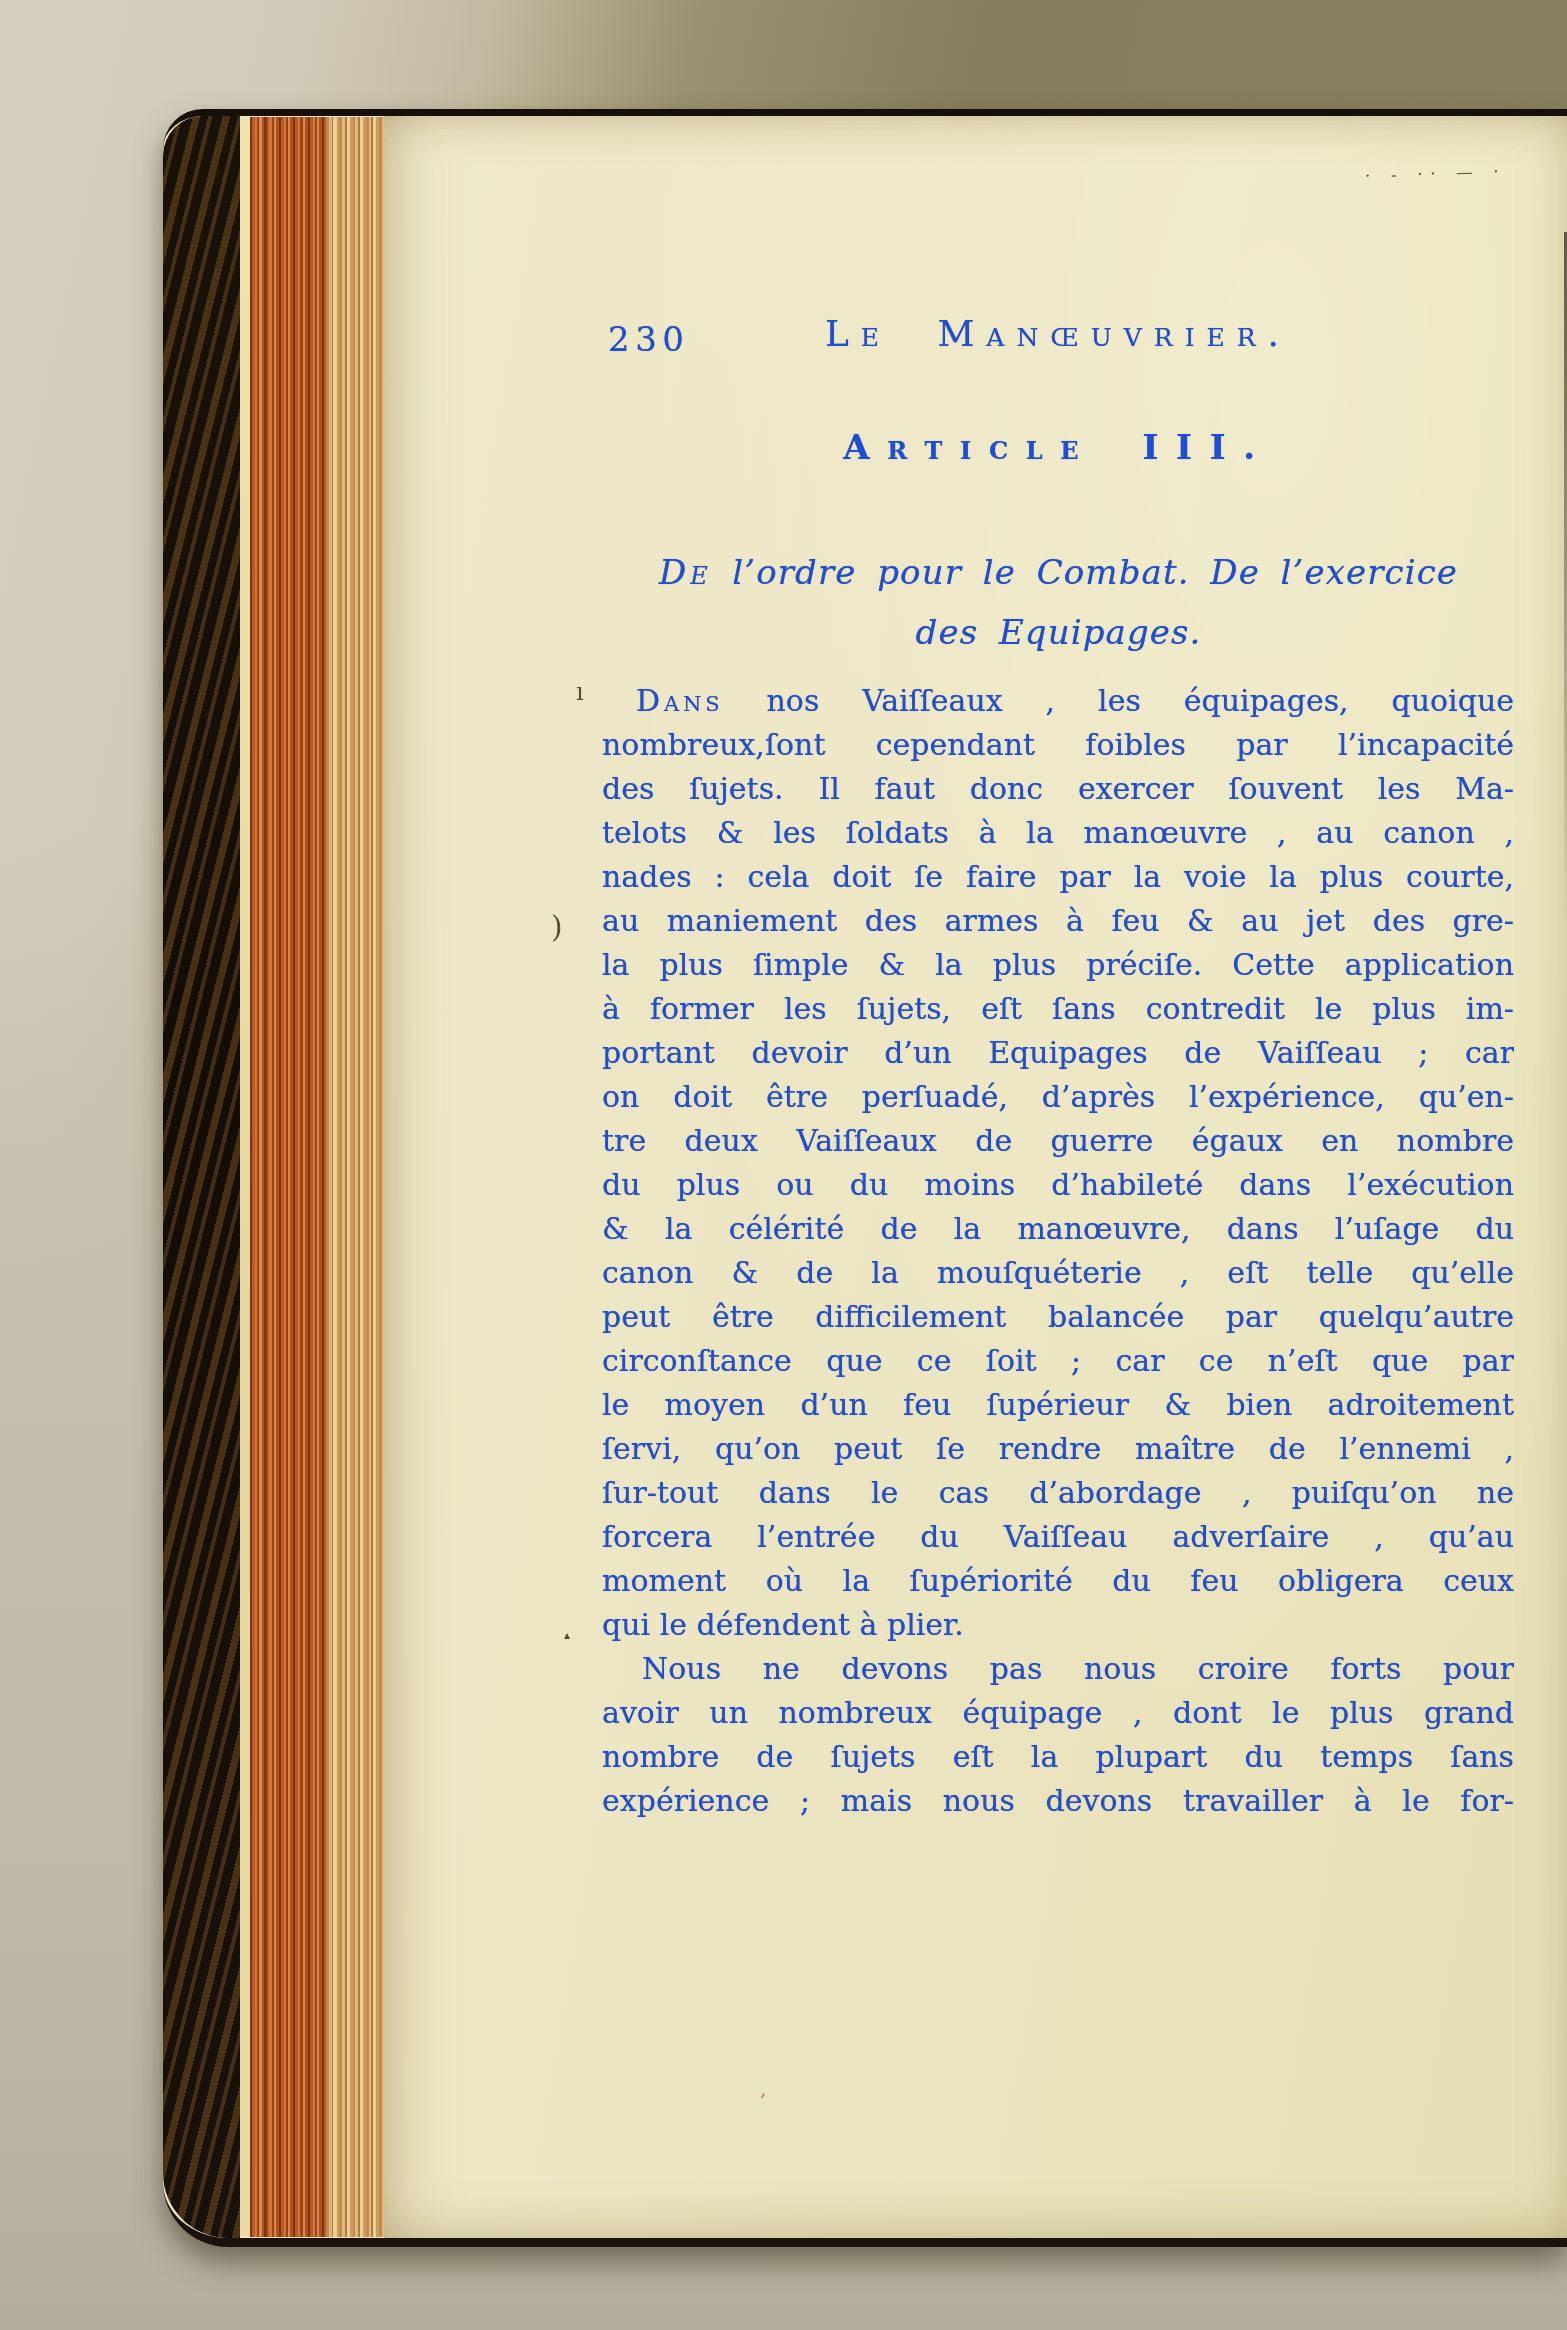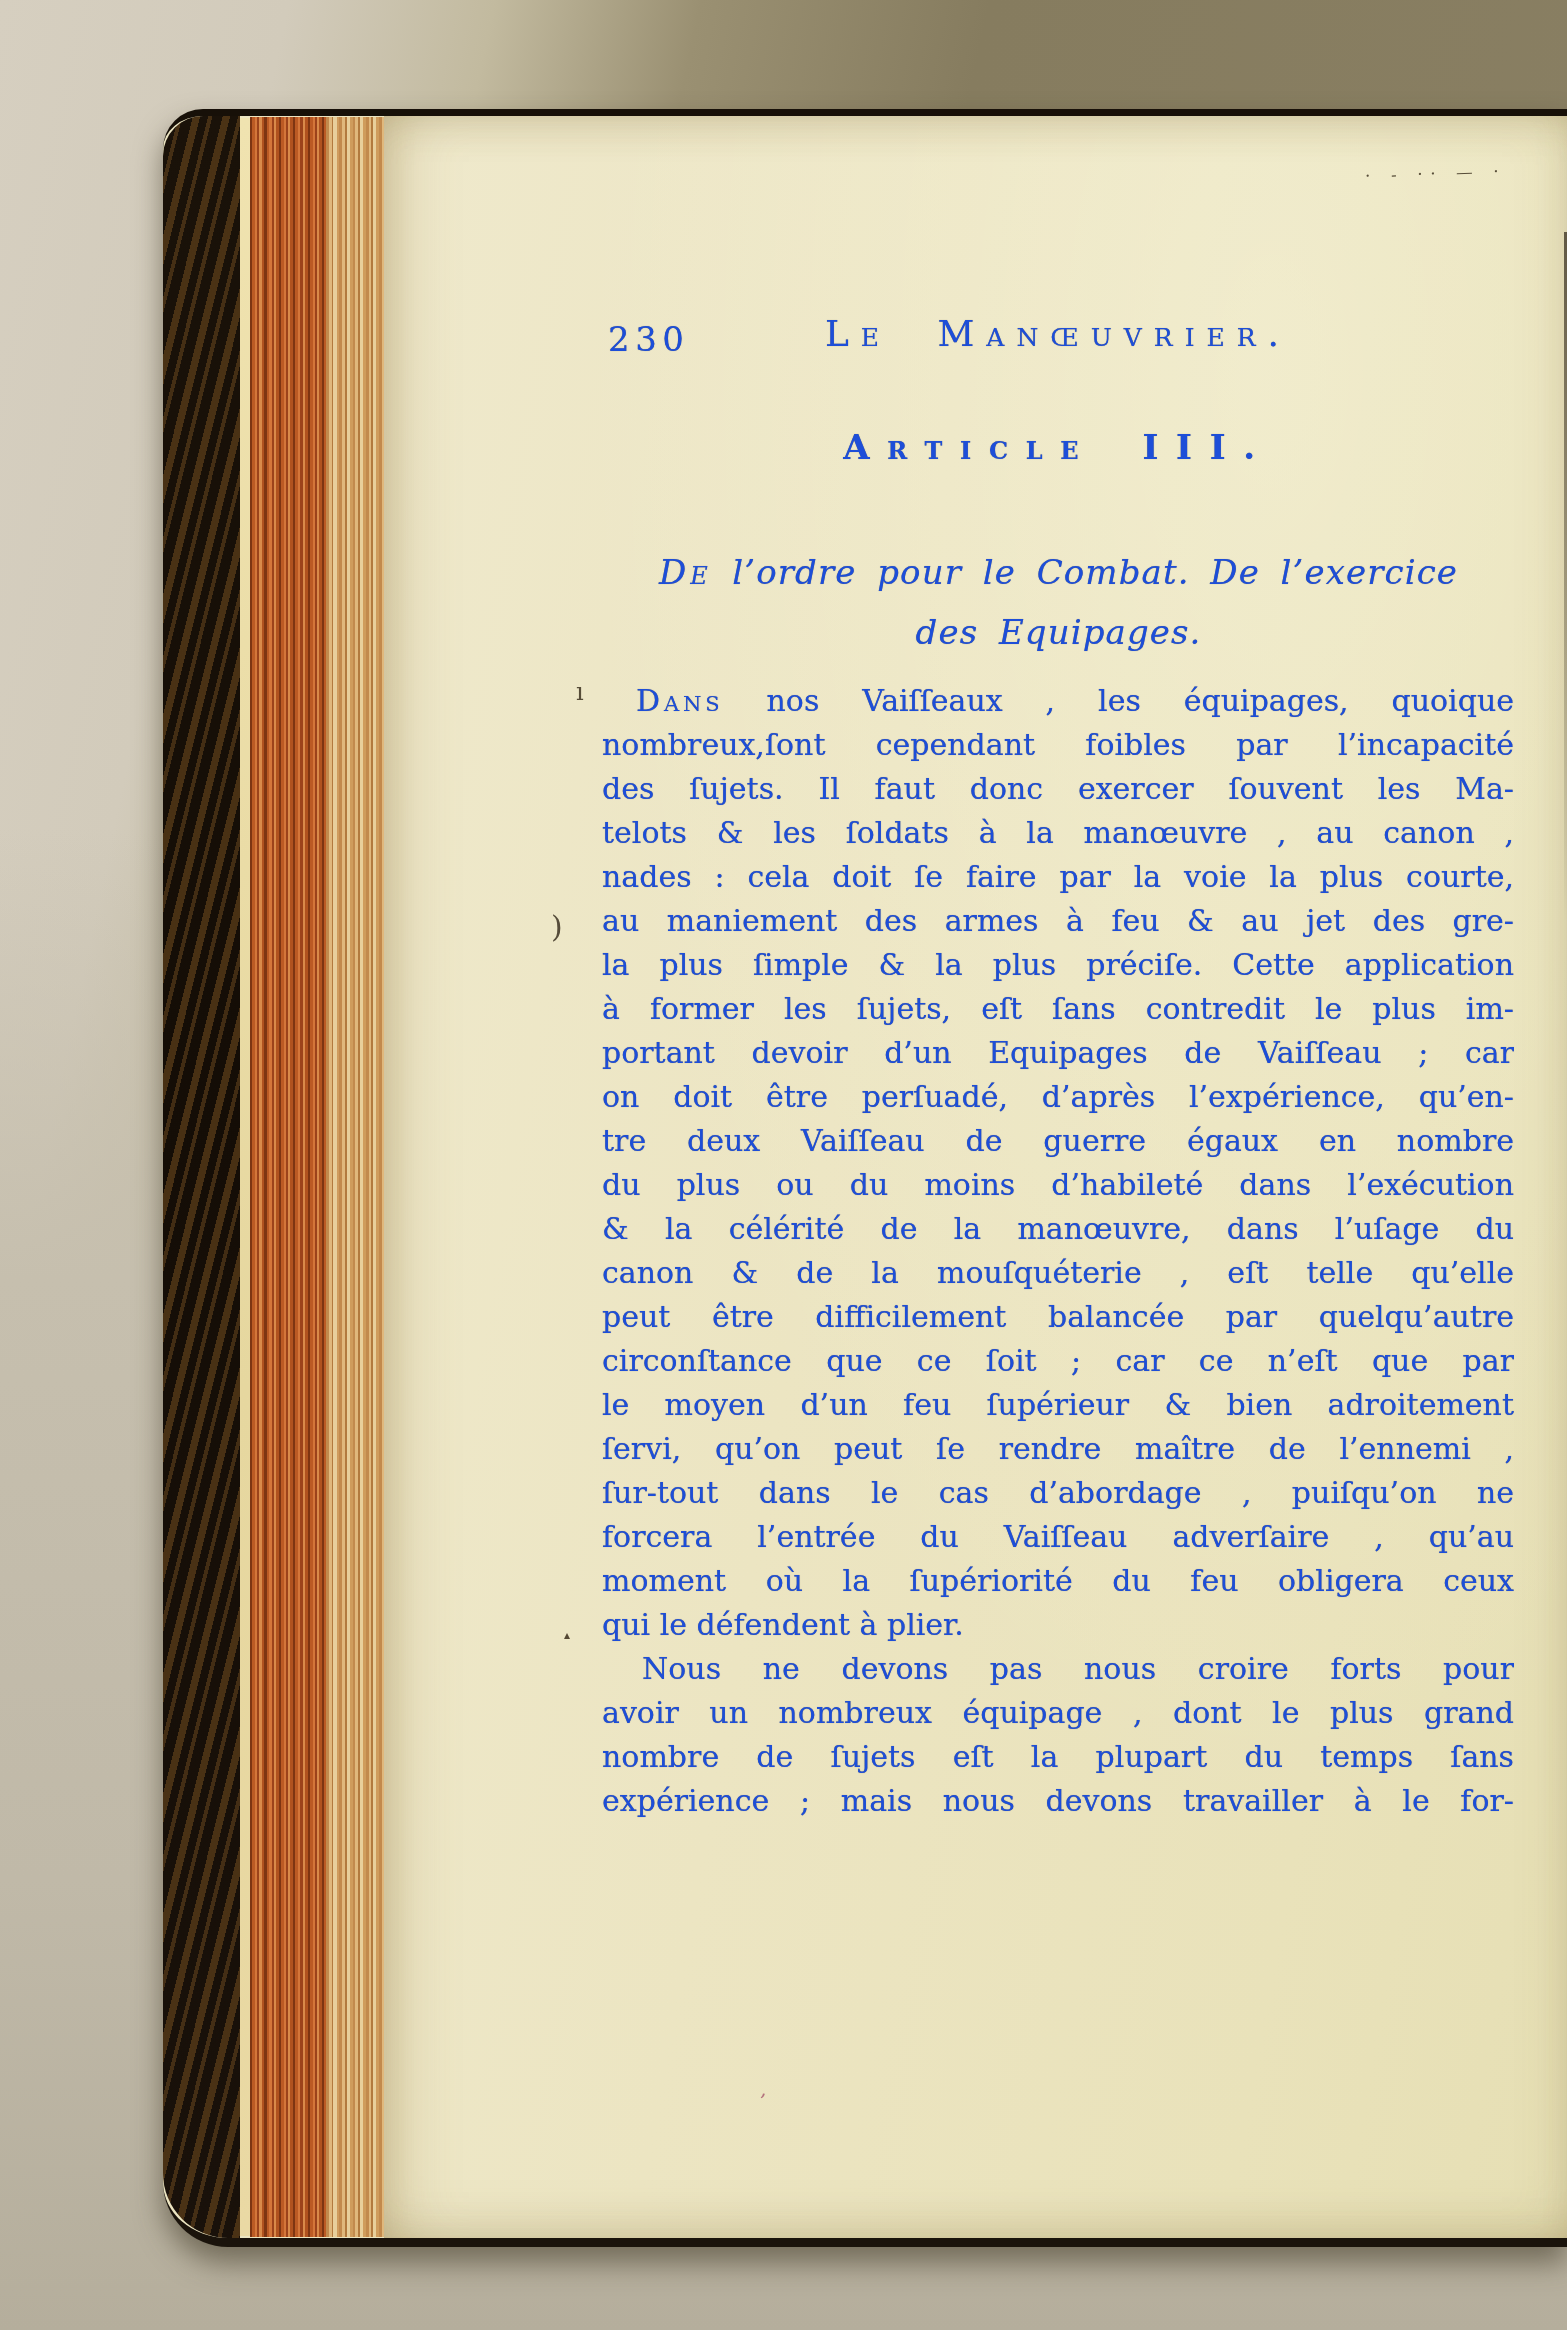--- a/index.html
+++ b/index.html
@@ -130,21 +130,21 @@
     <div class="line jline indent1"><span class="sc-lead">Dans</span><span> nos Vaiſſeaux , les équipages, quoique</span></div>
     <div class="line jline">nombreux,ſont cependant foibles par l’incapacité</div>
     <div class="line jline">des ſujets. Il faut donc exercer ſouvent les Ma-</div>
     <div class="line jline">telots &amp; les ſoldats à la manœuvre , au canon ,</div>
     <div class="line jline">nades : cela doit ſe faire par la voie la plus courte,</div>
     <div class="line jline">au maniement des armes à feu &amp; au jet des gre-</div>
     <div class="line jline">la plus ſimple &amp; la plus préciſe. Cette application</div>
     <div class="line jline">à former les ſujets, eſt ſans contredit le plus im-</div>
     <div class="line jline">portant devoir d’un Equipages de Vaiſſeau ; car</div>
     <div class="line jline">on doit être perſuadé, d’après l’expérience, qu’en-</div>
-    <div class="line jline">tre deux Vaiſſeau de guerre égaux en nombre</div>
+    <div class="line jline">tre deux Vaiſſeaux de guerre égaux en nombre</div>
     <div class="line jline">du plus ou du moins d’habileté dans l’exécution</div>
     <div class="line jline">&amp; la célérité de la manœuvre, dans l’uſage du</div>
     <div class="line jline">canon &amp; de la mouſquéterie , eſt telle qu’elle</div>
     <div class="line jline">peut être difficilement balancée par quelqu’autre</div>
     <div class="line jline">circonſtance que ce ſoit ; car ce n’eſt que par</div>
     <div class="line jline">le moyen d’un feu ſupérieur &amp; bien adroitement</div>
     <div class="line jline">ſervi, qu’on peut ſe rendre maître de l’ennemi ,</div>
     <div class="line jline">ſur-tout dans le cas d’abordage , puiſqu’on ne</div>
     <div class="line jline">forcera l’entrée du Vaiſſeau adverſaire , qu’au</div>
     <div class="line jline">moment où la ſupériorité du feu obligera ceux</div>

